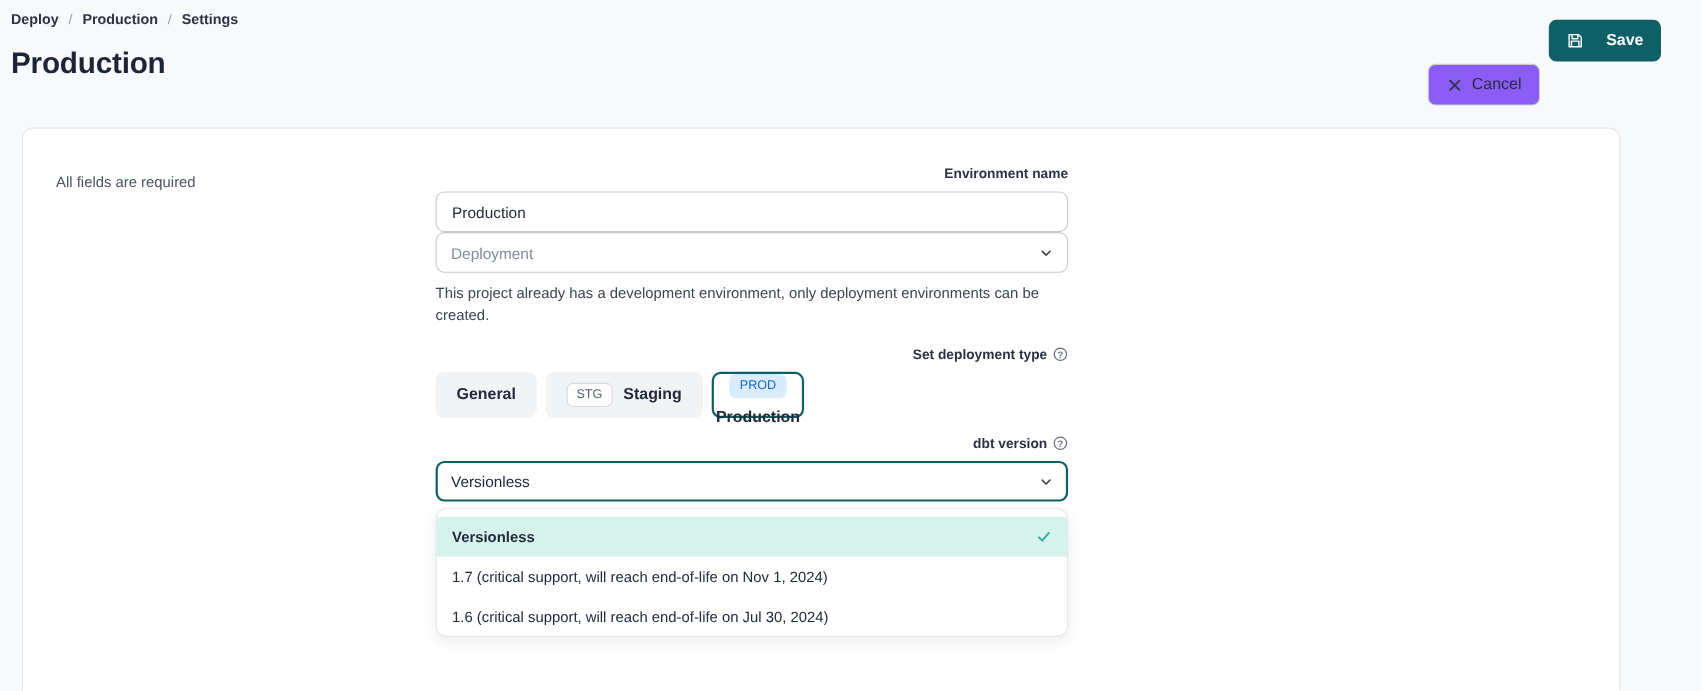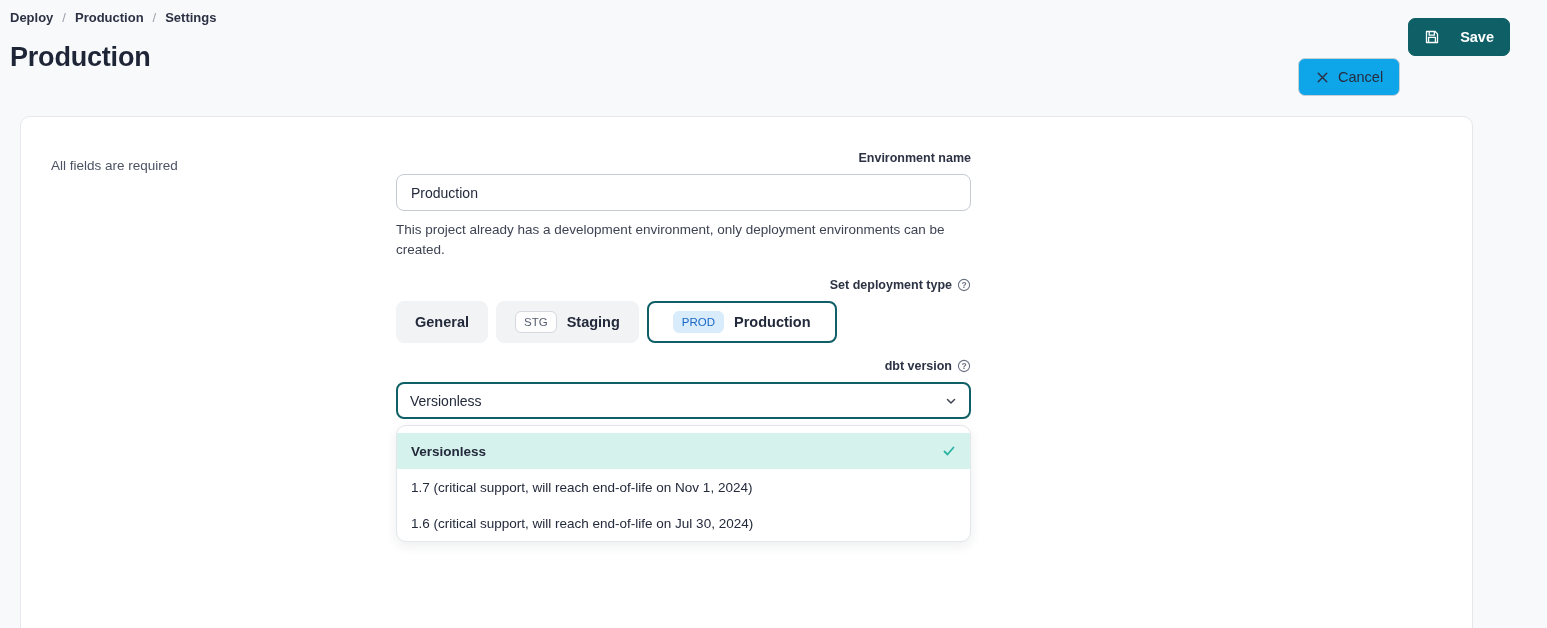--- a/index.html
+++ b/index.html
@@ -14,21 +14,21 @@
   
   .breadcrumb { display: flex; align-items: center; gap: 9px; font-size: 13px; font-weight: 700; color: #2c3244; }
   .breadcrumb .sep { color: #9aa1ad; font-weight: 400; }
   .breadcrumb .crumb { cursor: pointer; }
 
   
   .header-row { display: flex; justify-content: space-between; align-items: center; margin-top: 12px; height: 40px; }
   .page-title { font-size: 27px; font-weight: 700; color: #1e2536; letter-spacing: -0.2px; }
   .actions { display: flex; gap: 8px; }
   .btn { display: flex; align-items: center; gap: 8px; height: 38px; border-radius: 7px; font-size: 14.5px; cursor: pointer; font-family: "Liberation Sans", sans-serif; }
-  .btn-cancel { background: #0ea5e9; border: 1px solid #c9cdd6; color: #272d3f; padding: 0 16px; margin-top: 40px; }
+  .btn-cancel { background: #8b5cf6; border: 1px solid #c9cdd6; color: #272d3f; padding: 0 16px; margin-top: 40px; }
   .btn-save { background: #0e5f66; border: 1px solid #0e5f66; color: #ffffff; padding: 0 15px; font-weight: 600; gap: 20px; }
 
   
   .card {
     margin: 39px 37px 0 10px;
     background: #ffffff;
     border: 1px solid #e4e7ec;
     border-radius: 10px;
     height: 560px;
     padding: 34px 30px;
@@ -64,21 +64,21 @@
   .desc { font-size: 14px; color: #4c5263; margin: 7px 0 11px; }
 
   .type-row { display: flex; gap: 8px; }
   .type-btn {
     height: 42px; border-radius: 8px; border: 1px solid #f2f3f5;
     background: #f2f3f5; padding: 0 18px;
     display: flex; align-items: center; gap: 10px;
     font-size: 14.5px; font-weight: 700; color: #232a3b; cursor: pointer;
     font-family: "Liberation Sans", sans-serif;
   }
-  .type-btn.selected { background: #ffffff; border: 2px solid #0e5f66; padding: 0 24px; }
+  .type-btn.selected { background: #ffffff; border: 2px solid #0e5f66; padding: 0 2px; flex-direction: column; }
   .badge { font-size: 11.5px; font-weight: 400; padding: 4px 8px; border-radius: 6px; }
   .badge-stg { background: #fdfdfe; border: 1px solid #d4d8df; color: #565d6d; }
   .badge-prod { background: #d8ecfc; border: 1px solid #d8ecfc; color: #1a67c4; }
 
   
   .dropdown {
     margin-top: 6px; width: 575px;
     background: #fff; border: 1px solid #e3e6ea; border-radius: 10px;
     box-shadow: 0 4px 12px rgba(30, 37, 54, 0.08);
     padding-top: 7px; overflow: hidden;
@@ -134,20 +134,28 @@
       <p class="section-subtitle">All fields are required</p>
     </div>
 
     <div class="form-col">
 
       <div class="field-label">
         <span>Environment name</span>
       </div>
       <input class="text-input" type="text" value="Production" style="">
 
+      <div class="select">
+        <span class="muted">Deployment</span>
+        <span class="icon">
+          <svg width="12" height="12" viewBox="0 0 12 12" fill="none" stroke="#3f4554" stroke-width="1.5" stroke-linecap="round" stroke-linejoin="round">
+              <path d="M2.5 4.5 L6 8 L9.5 4.5"></path>
+            </svg>
+        </span>
+      </div>
       <p class="help-text">This project already has a development environment, only deployment environments can be created.</p>
 
       <div class="field-label mt18">
         <span>Set deployment type</span>
         <span class="icon">
           <svg width="14" height="14" viewBox="0 0 14 14">
               <circle cx="7" cy="7" r="5.6" fill="none" stroke="#6a7180" stroke-width="1.1"></circle>
               <text x="7" y="10" text-anchor="middle" font-size="8.5" fill="#6a7180" font-family="Liberation Sans, sans-serif">?</text>
             </svg>
         </span>

